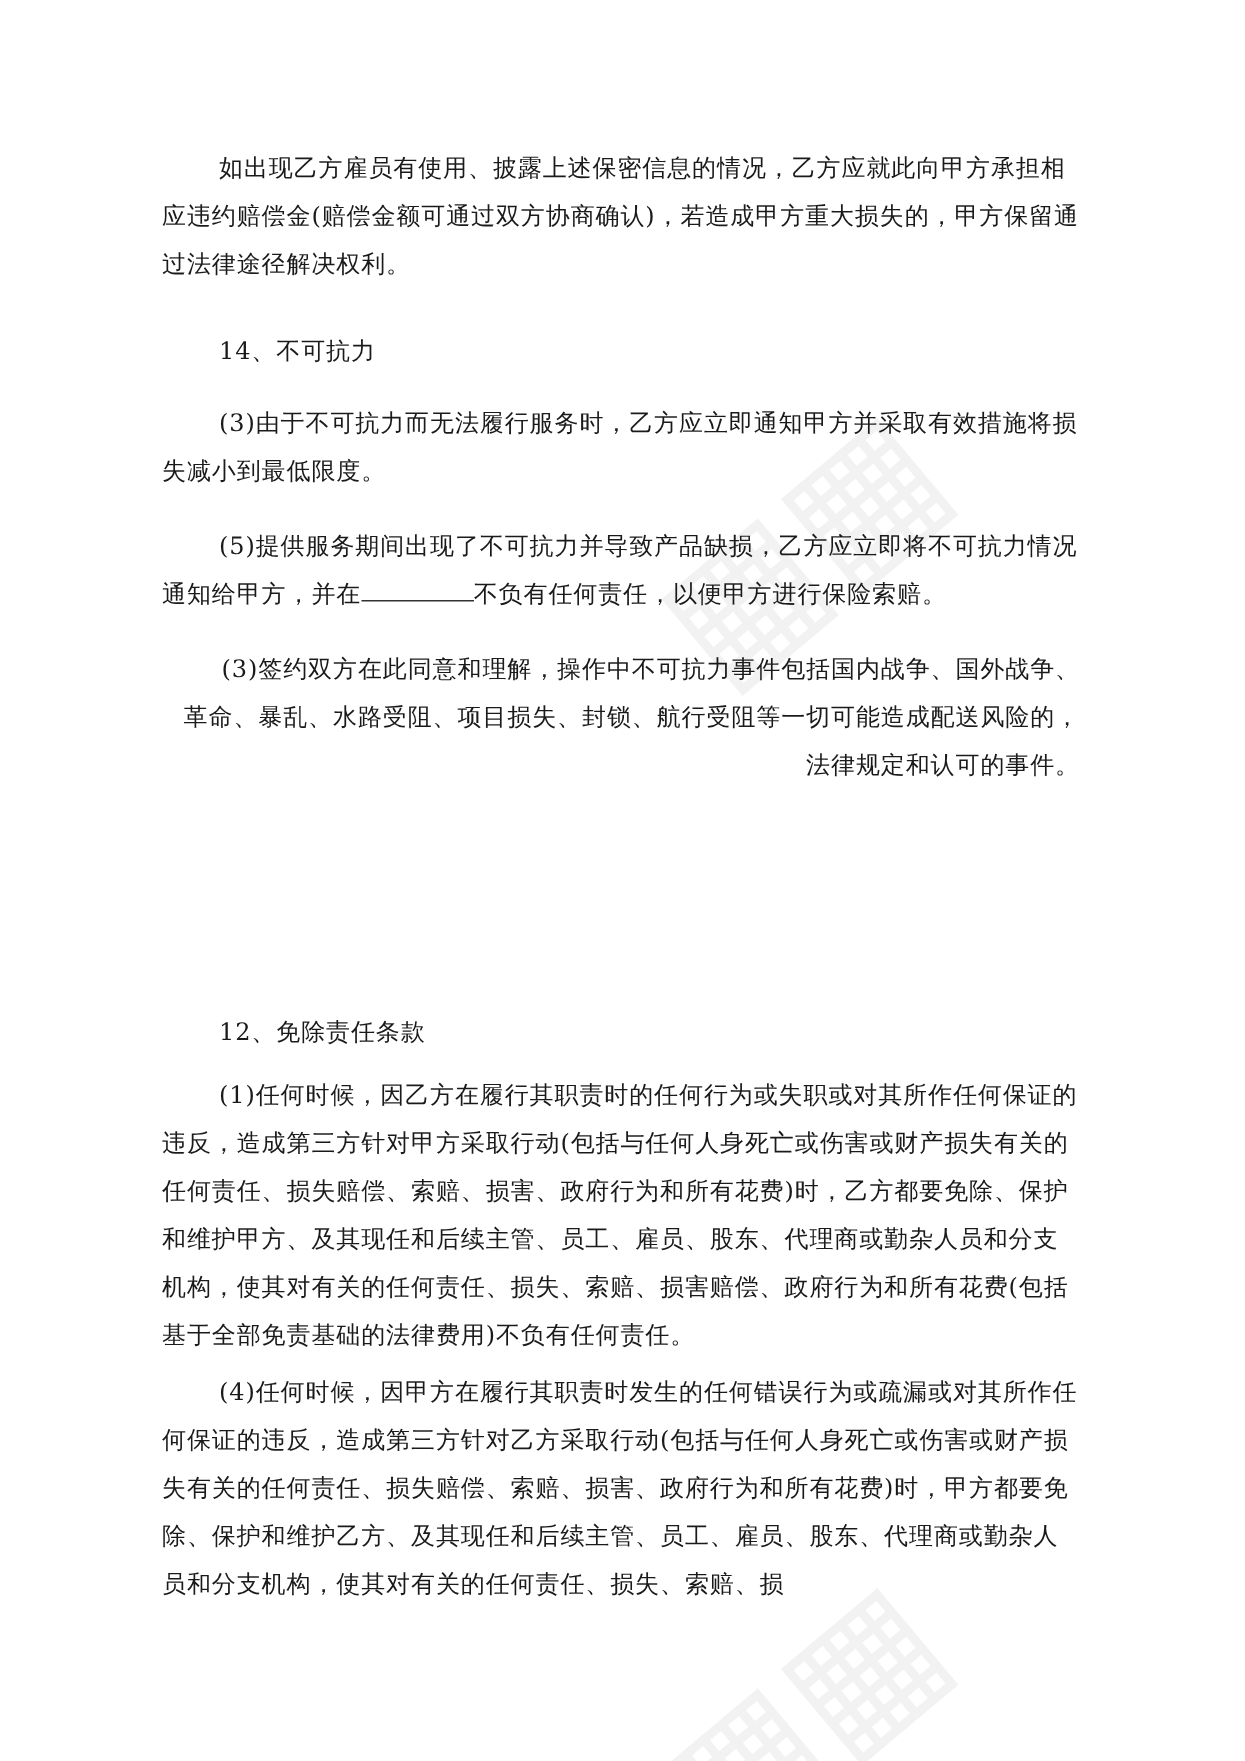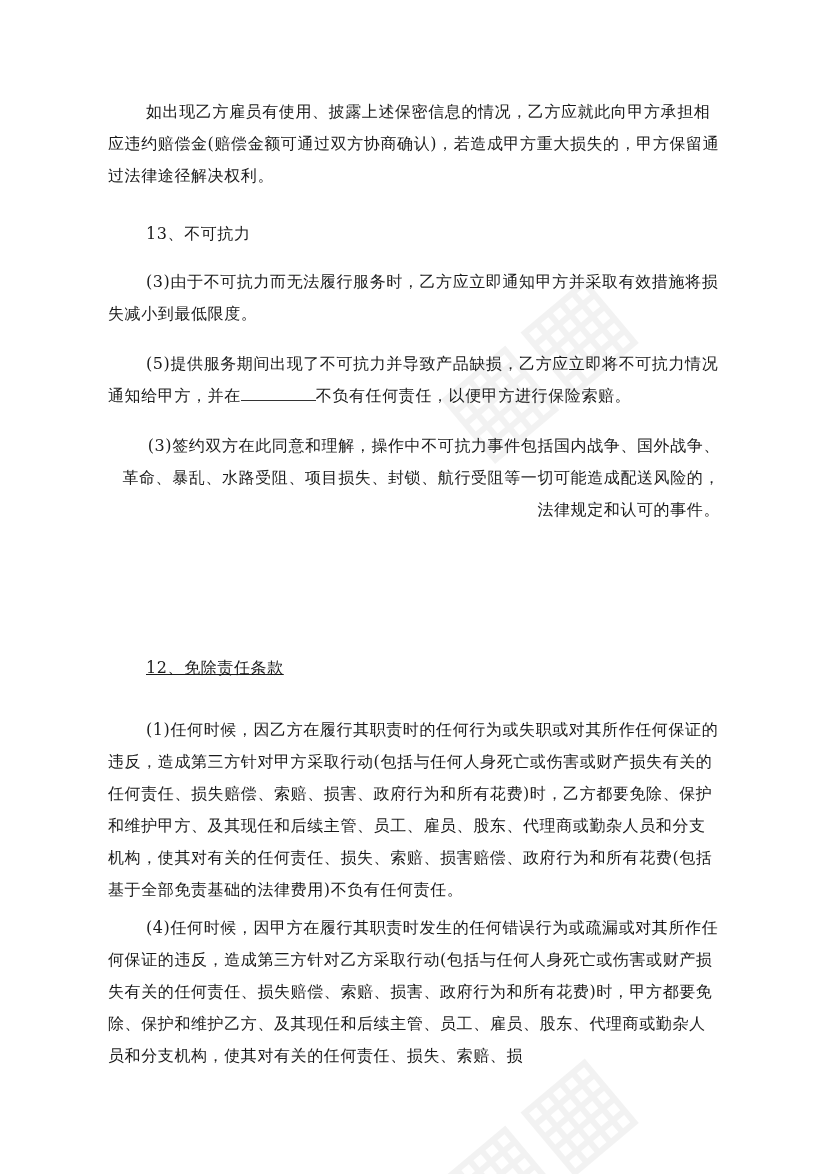--- a/index.html
+++ b/index.html
@@ -15,27 +15,27 @@
 </style>
 </head>
 <body>
 
 <div class="page">
   <div class="watermark" style="left:430px; top:300px;">▦▦</div>
   <div class="watermark" style="left:430px; top:1080px;">▦▦</div>
 
   <p class="para indent" style="top:96px;">如出现乙方雇员有使用、披露上述保密信息的情况，乙方应就此向甲方承担相应违约赔偿金(赔偿金额可通过双方协商确认)，若造成甲方重大损失的，甲方保留通过法律途径解决权利。</p>
 
-  <p class="para indent" style="top:218px;">13、不可抗力</p>
+  <p class="para indent" style="top:218px;">14、不可抗力</p>
 
   <p class="para indent" style="top:266px;">(3)由于不可抗力而无法履行服务时，乙方应立即通知甲方并采取有效措施将损失减小到最低限度。</p>
 
   <p class="para indent" style="top:348px;"><span>(5)提供服务期间出现了不可抗力并导致产品缺损，乙方应立即将不可抗力情况通知给甲方，并在</span><span class="blank"></span><span>不负有任何责任，以便甲方进行保险索赔。</span></p>
 
   <p class="para indent" style="top:430px;text-align:right;">(3)签约双方在此同意和理解，操作中不可抗力事件包括国内战争、国外战争、革命、暴乱、水路受阻、项目损失、封锁、航行受阻等一切可能造成配送风险的，法律规定和认可的事件。</p>
 
 
-  <p class="para indent" style="top:652px;text-decoration:underline;">12、免除责任条款</p>
+  <p class="para indent" style="top:672px;">12、免除责任条款</p>
 
   <p class="para indent" style="top:688px;margin-top:26px;">(1)任何时候，因乙方在履行其职责时的任何行为或失职或对其所作任何保证的违反，造成第三方针对甲方采取行动(包括与任何人身死亡或伤害或财产损失有关的任何责任、损失赔偿、索赔、损害、政府行为和所有花费)时，乙方都要免除、保护和维护甲方、及其现任和后续主管、员工、雇员、股东、代理商或勤杂人员和分支机构，使其对有关的任何责任、损失、索赔、损害赔偿、政府行为和所有花费(包括基于全部免责基础的法律费用)不负有任何责任。</p>
 
   <p class="para indent" style="top:912px;">(4)任何时候，因甲方在履行其职责时发生的任何错误行为或疏漏或对其所作任何保证的违反，造成第三方针对乙方采取行动(包括与任何人身死亡或伤害或财产损失有关的任何责任、损失赔偿、索赔、损害、政府行为和所有花费)时，甲方都要免除、保护和维护乙方、及其现任和后续主管、员工、雇员、股东、代理商或勤杂人员和分支机构，使其对有关的任何责任、损失、索赔、损</p>
 </div>
 
 </body></html>

